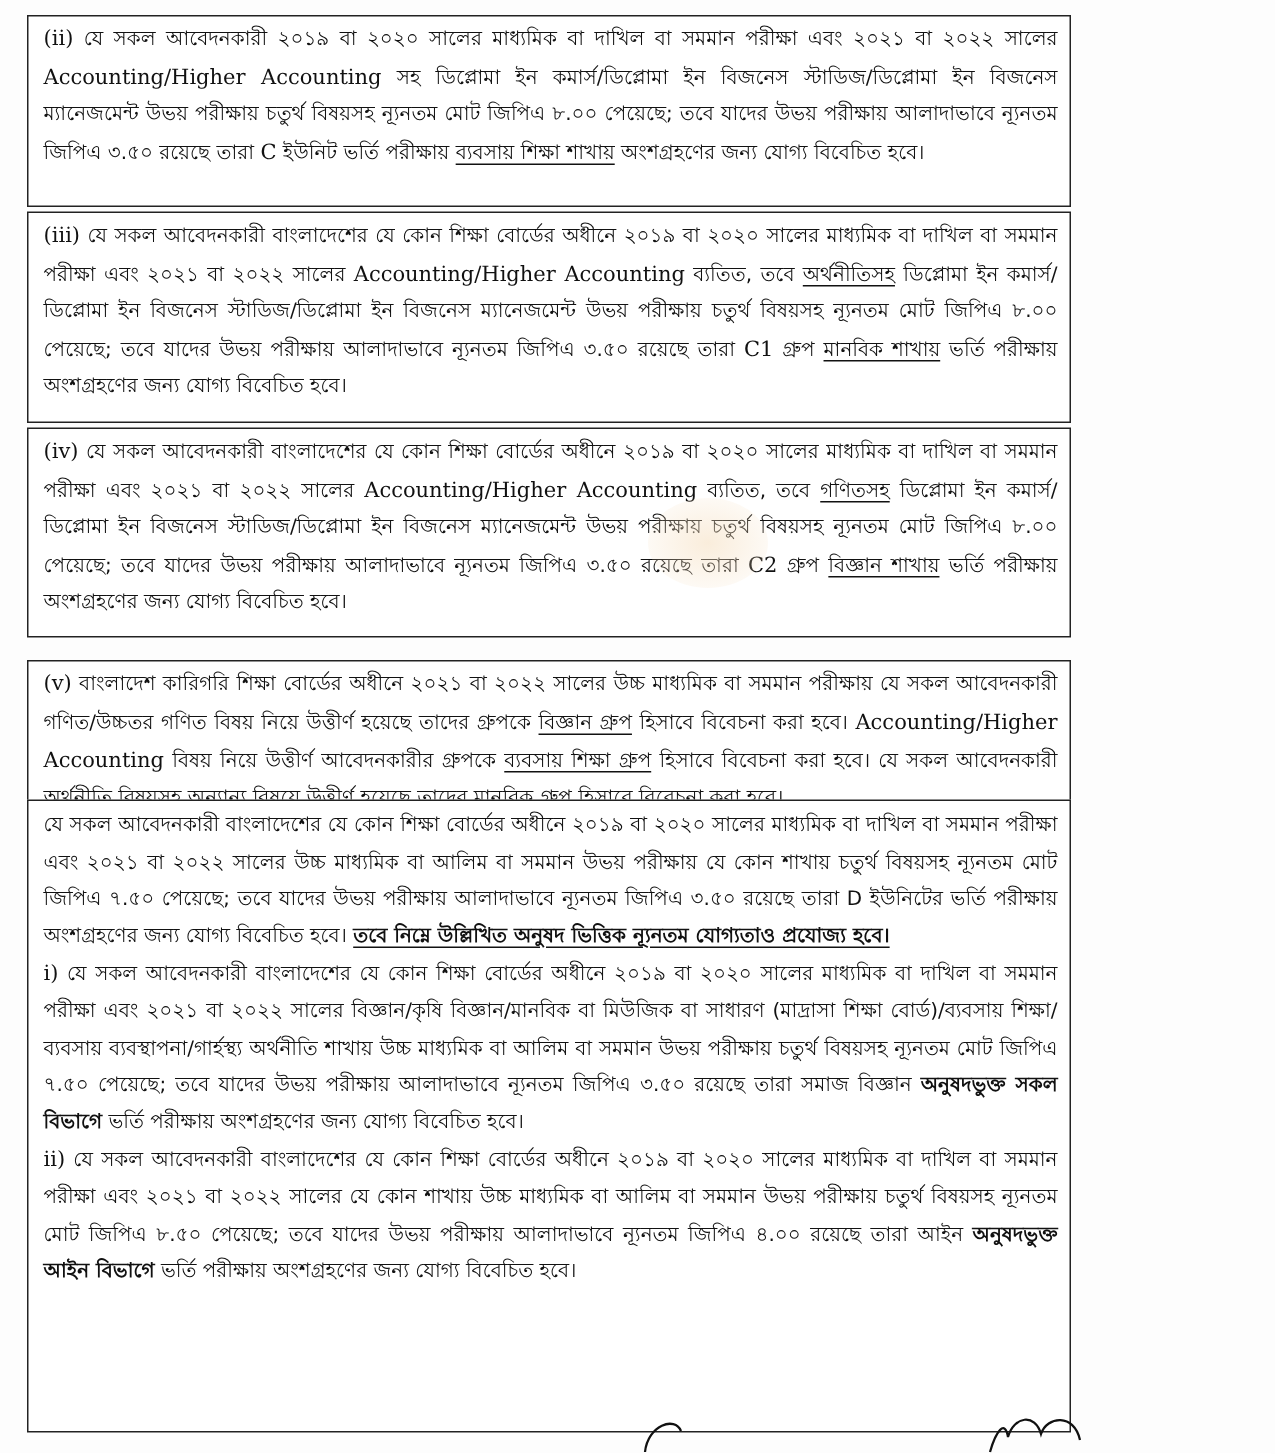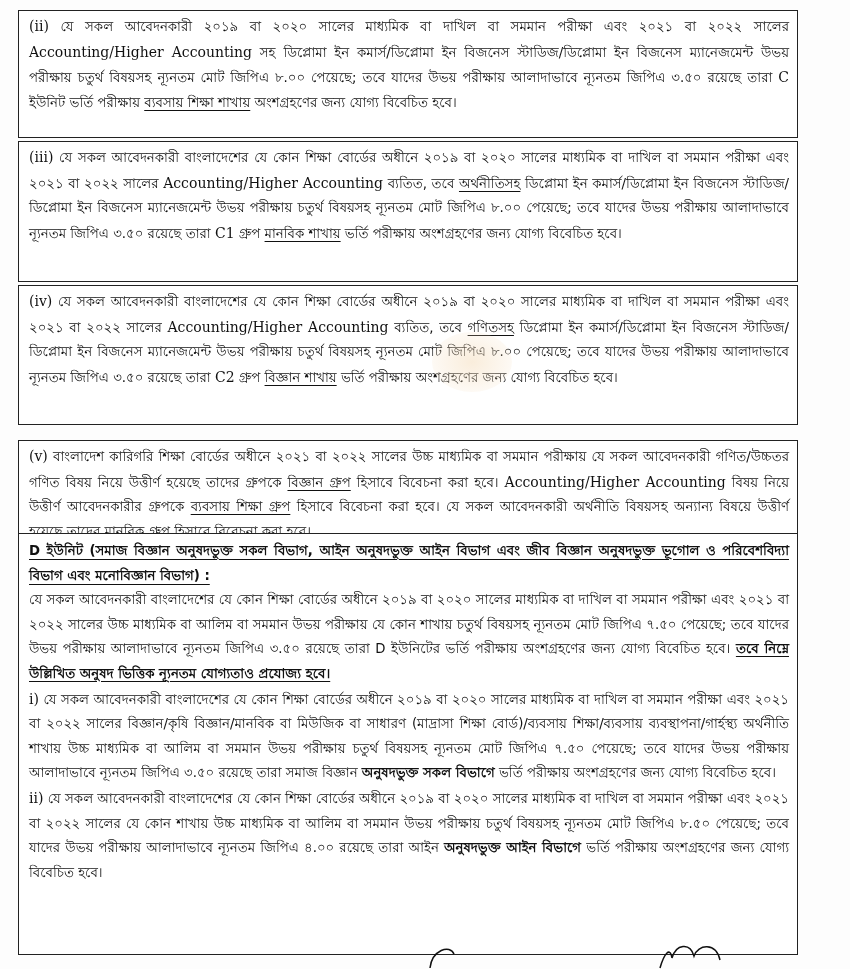--- a/index.html
+++ b/index.html
@@ -3,21 +3,21 @@
 <meta charset="utf-8">
 <style>
   html, body { margin: 0; padding: 0; background: #ffffff; }
   body {
     width: 850px; height: 969px; overflow: hidden; position: relative;
     font-family: "DejaVu Sans", "Liberation Sans", sans-serif;
     color: #111;
   }
   .page { position: absolute; left: 0; top: 0; width: 850px; height: 969px; background: #fdfdfd; }
   .box {
-    position: absolute; left: 18px; width: 780px;
+    position: absolute; left: 18px; width: 696px;
     border: 1.6px solid #222; box-sizing: border-box;
     padding: 3px 8px 4px 10px;
     font-size: 13.3px; line-height: 24.6px;
     text-align: justify; text-align-last: left;
     background: #fff;
   }
   .box.s2 { top: 10px; height: 128px; }
   .box.s3 { top: 141px; height: 141px; }
   .box.s4 { top: 285px; height: 140px; }
   .box.s5 { top: 440px; height: 104px; }
@@ -53,21 +53,20 @@
     <p class="p"><span class="latin">(iv)</span><span> যে সকল আবেদনকারী বাংলাদেশের যে কোন শিক্ষা বোর্ডের অধীনে ২০১৯ বা ২০২০ সালের মাধ্যমিক বা দাখিল বা সমমান পরীক্ষা এবং ২০২১ বা ২০২২ সালের </span><span class="latin">Accounting/Higher Accounting</span><span> ব্যতিত, তবে </span><span class="ul">গণিতসহ</span><span> ডিপ্লোমা ইন কমার্স/ডিপ্লোমা ইন বিজনেস স্টাডিজ/ডিপ্লোমা ইন বিজনেস ম্যানেজমেন্ট উভয় পরীক্ষায় চতুর্থ বিষয়সহ ন্যূনতম মোট জিপিএ ৮.০০ পেয়েছে; তবে যাদের উভয় পরীক্ষায় আলাদাভাবে ন্যূনতম জিপিএ ৩.৫০ রয়েছে তারা </span><span class="latin">C2</span><span> গ্রুপ </span><span class="ul">বিজ্ঞান শাখায়</span><span> ভর্তি পরীক্ষায় অংশগ্রহণের জন্য যোগ্য বিবেচিত হবে।</span></p>
   </div>
 
   <div class="watermark"></div>
 
   <div class="box s5">
     <p class="p"><span class="latin">(v)</span><span> বাংলাদেশ কারিগরি শিক্ষা বোর্ডের অধীনে ২০২১ বা ২০২২ সালের উচ্চ মাধ্যমিক বা সমমান পরীক্ষায় যে সকল আবেদনকারী গণিত/উচ্চতর গণিত বিষয় নিয়ে উত্তীর্ণ হয়েছে তাদের গ্রুপকে </span><span class="ul">বিজ্ঞান গ্রুপ</span><span> হিসাবে বিবেচনা করা হবে। </span><span class="latin">Accounting/Higher Accounting</span><span> বিষয় নিয়ে উত্তীর্ণ আবেদনকারীর গ্রুপকে </span><span class="ul">ব্যবসায় শিক্ষা গ্রুপ</span><span> হিসাবে বিবেচনা করা হবে। যে সকল আবেদনকারী অর্থনীতি বিষয়সহ অন্যান্য বিষয়ে উত্তীর্ণ হয়েছে তাদের </span><span class="ul">মানবিক গ্রুপ</span><span> হিসাবে বিবেচনা করা হবে।</span></p>
   </div>
 
   <div class="box sD">
-    <p class="dhead">D ইউনিট (সমাজ বিজ্ঞান অনুষদভুক্ত সকল বিভাগ, আইন অনুষদভুক্ত আইন বিভাগ এবং জীব বিজ্ঞান অনুষদভুক্ত ভূগোল ও পরিবেশবিদ্যা বিভাগ এবং মনোবিজ্ঞান বিভাগ) :</p>
     <p class="p"><span>যে সকল আবেদনকারী বাংলাদেশের যে কোন শিক্ষা বোর্ডের অধীনে ২০১৯ বা ২০২০ সালের মাধ্যমিক বা দাখিল বা সমমান পরীক্ষা এবং ২০২১ বা ২০২২ সালের উচ্চ মাধ্যমিক বা আলিম বা সমমান উভয় পরীক্ষায় যে কোন শাখায় চতুর্থ বিষয়সহ ন্যূনতম মোট জিপিএ ৭.৫০ পেয়েছে; তবে যাদের উভয় পরীক্ষায় আলাদাভাবে ন্যূনতম জিপিএ ৩.৫০ রয়েছে তারা D ইউনিটের ভর্তি পরীক্ষায় অংশগ্রহণের জন্য যোগ্য বিবেচিত হবে। </span><span class="b ul">তবে নিম্নে উল্লিখিত অনুষদ ভিত্তিক ন্যূনতম যোগ্যতাও প্রযোজ্য হবে।</span></p>
     <p class="p"><span class="latin">i)</span><span> যে সকল আবেদনকারী বাংলাদেশের যে কোন শিক্ষা বোর্ডের অধীনে ২০১৯ বা ২০২০ সালের মাধ্যমিক বা দাখিল বা সমমান পরীক্ষা এবং ২০২১ বা ২০২২ সালের বিজ্ঞান/কৃষি বিজ্ঞান/মানবিক বা মিউজিক বা সাধারণ (মাদ্রাসা শিক্ষা বোর্ড)/ব্যবসায় শিক্ষা/ব্যবসায় ব্যবস্থাপনা/গার্হস্থ্য অর্থনীতি শাখায় উচ্চ মাধ্যমিক বা আলিম বা সমমান উভয় পরীক্ষায় চতুর্থ বিষয়সহ ন্যূনতম মোট জিপিএ ৭.৫০ পেয়েছে; তবে যাদের উভয় পরীক্ষায় আলাদাভাবে ন্যূনতম জিপিএ ৩.৫০ রয়েছে তারা সমাজ বিজ্ঞান </span><span class="b">অনুষদভুক্ত সকল বিভাগে</span><span> ভর্তি পরীক্ষায় অংশগ্রহণের জন্য যোগ্য বিবেচিত হবে।</span></p>
     <p class="p"><span class="latin">ii)</span><span> যে সকল আবেদনকারী বাংলাদেশের যে কোন শিক্ষা বোর্ডের অধীনে ২০১৯ বা ২০২০ সালের মাধ্যমিক বা দাখিল বা সমমান পরীক্ষা এবং ২০২১ বা ২০২২ সালের যে কোন শাখায় উচ্চ মাধ্যমিক বা আলিম বা সমমান উভয় পরীক্ষায় চতুর্থ বিষয়সহ ন্যূনতম মোট জিপিএ ৮.৫০ পেয়েছে; তবে যাদের উভয় পরীক্ষায় আলাদাভাবে ন্যূনতম জিপিএ ৪.০০ রয়েছে তারা আইন </span><span class="b">অনুষদভুক্ত আইন বিভাগে</span><span> ভর্তি পরীক্ষায় অংশগ্রহণের জন্য যোগ্য বিবেচিত হবে।</span></p>
   </div>
 
   <svg class="signature" viewBox="0 0 320 30">
     <path d="M10 28 C 12 10, 30 4, 34 14" stroke="#111" stroke-width="1.5" fill="none"></path>
     <path d="M240 28 C 244 14, 250 6, 252 18 C 256 4, 270 2, 274 16 C 278 4, 296 2, 300 20" stroke="#111" stroke-width="1.5" fill="none"></path>
   </svg>
 </div>

